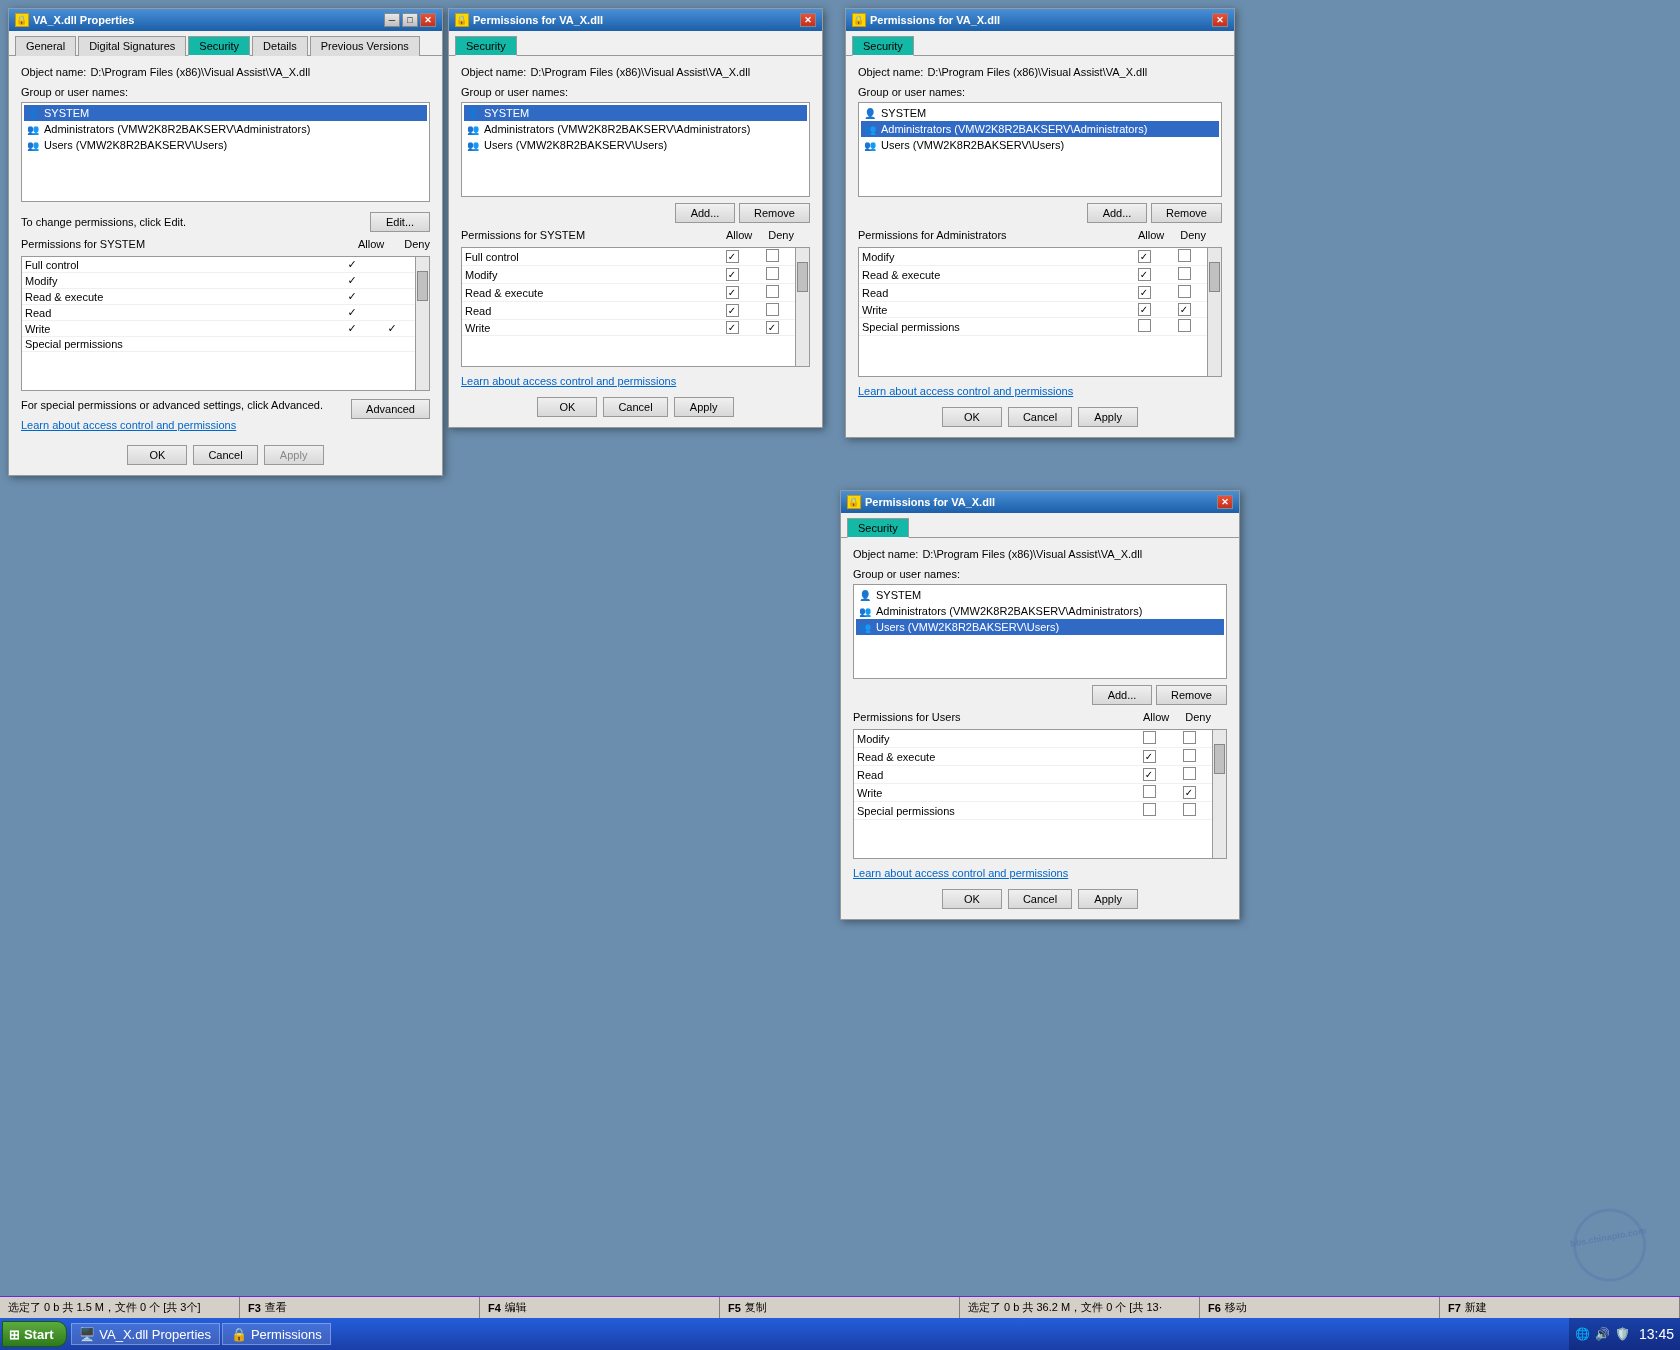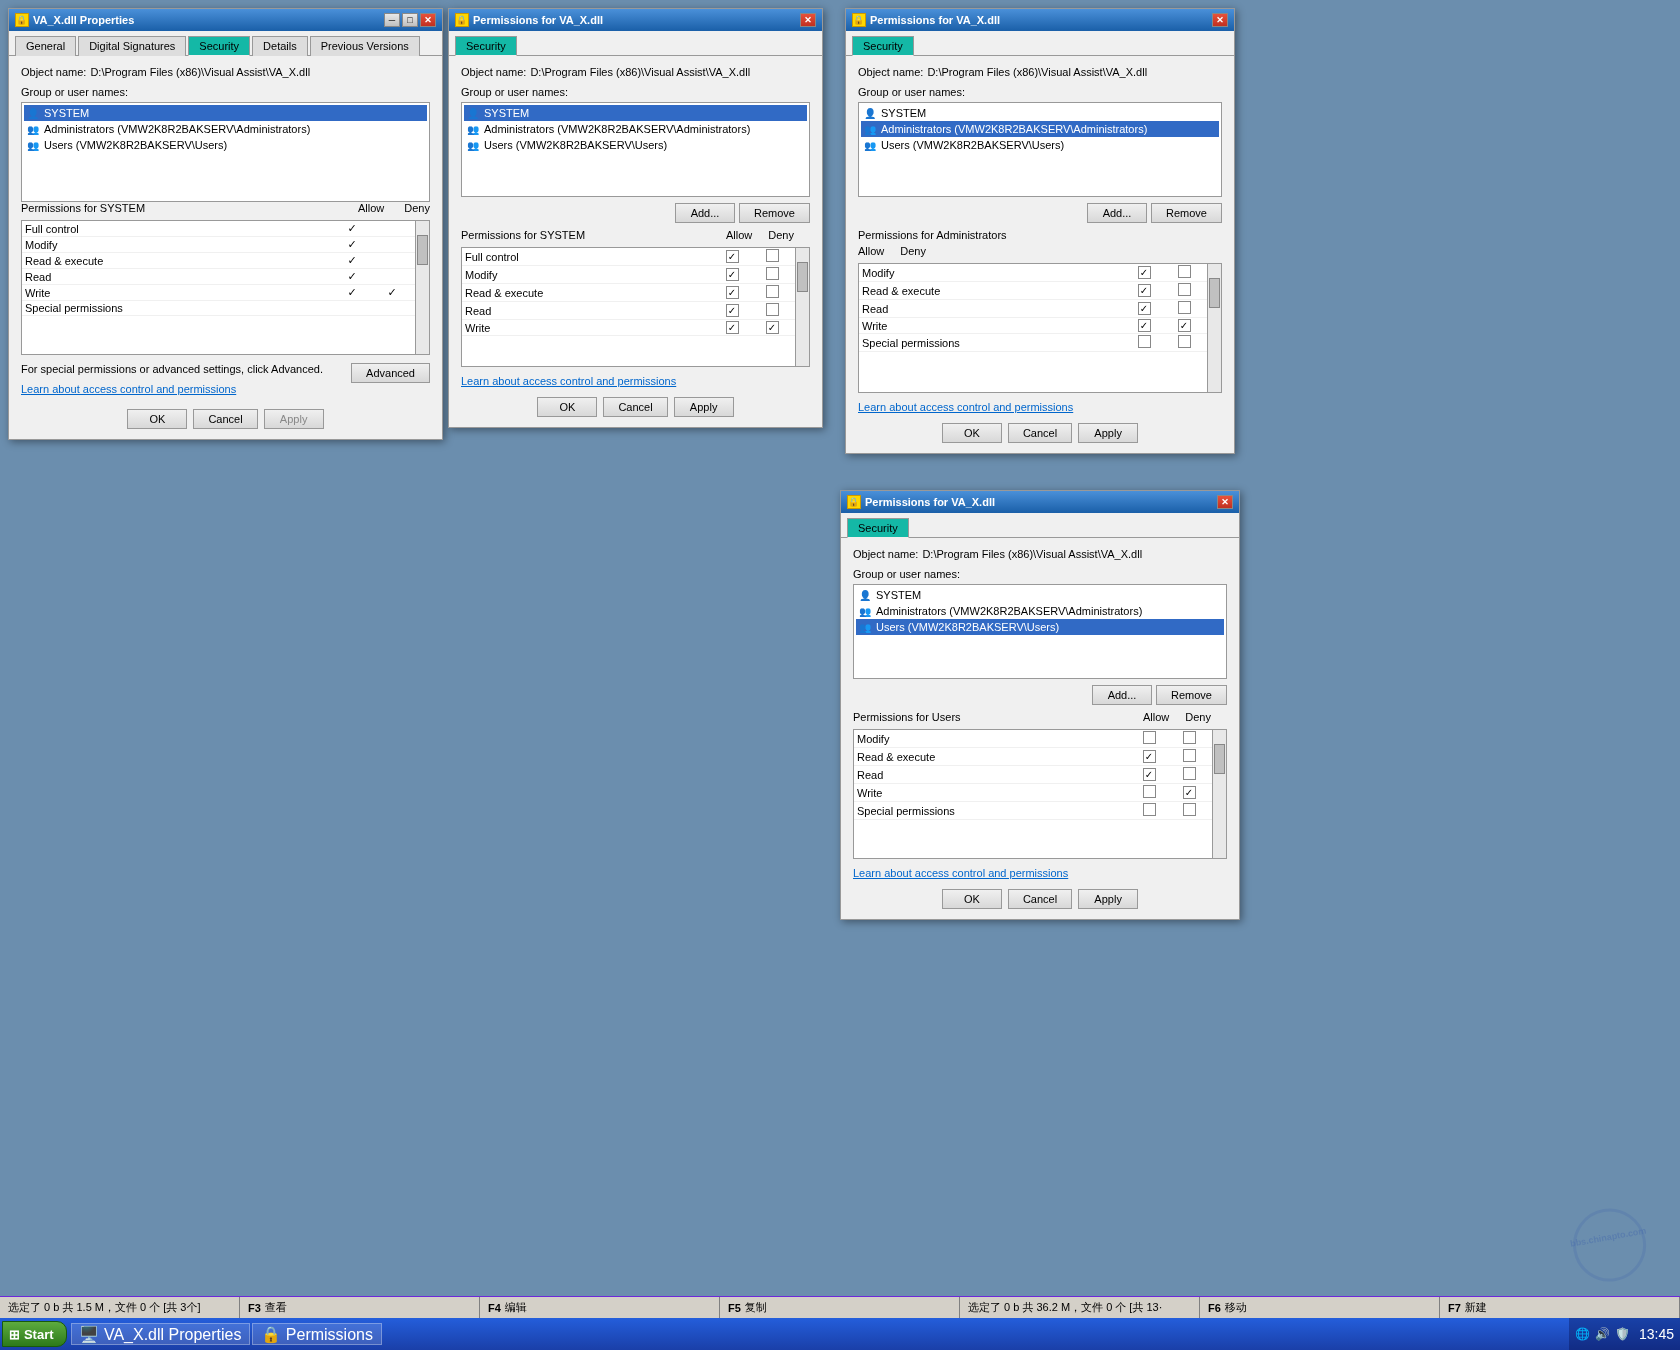--- a/index.html
+++ b/index.html
@@ -279,21 +279,21 @@
       flex: 1;
       gap: 2px;
       padding: 0 4px;
     }
 
     .taskbar-item {
       background: rgba(255,255,255,0.15);
       border: 1px solid rgba(255,255,255,0.3);
       padding: 2px 8px;
       color: white;
-      font-size: 16px;
+      font-size: 13px;
       cursor: pointer;
       height: 22px;
       display: flex;
       align-items: center;
     }
 
     .taskbar-tray {
       display: flex;
       align-items: center;
       gap: 4px;
@@ -405,20 +405,24 @@
       </div>
       <div class="listbox-item">
         <span class="user-icon">👥</span>
         <span>Administrators (VMW2K8R2BAKSERV\Administrators)</span>
       </div>
       <div class="listbox-item">
         <span class="user-icon">👥</span>
         <span>Users (VMW2K8R2BAKSERV\Users)</span>
       </div>
     </div>
+    <div style="display:flex; justify-content:space-between; align-items:center; margin:8px 0 4px;">
+      <span class="info-text">To change permissions, click Edit.</span>
+      <button class="btn">Edit...</button>
+    </div>
     <div style="display:flex; justify-content:space-between; margin-bottom:2px;">
       <span class="section-label">Permissions for SYSTEM</span>
       <div style="display:flex; gap:20px;">
         <span class="section-label">Allow</span>
         <span class="section-label">Deny</span>
       </div>
     </div>
     <div class="perm-scroll-container" style="height:135px;">
       <div class="perm-inner">
         <div class="perm-row">
@@ -588,21 +592,21 @@
       </div>
       <div class="listbox-item">
         <span class="user-icon">👥</span>
         <span>Users (VMW2K8R2BAKSERV\Users)</span>
       </div>
     </div>
     <div style="display:flex; gap:4px; justify-content:flex-end; margin:6px 0;">
       <button class="btn">Add...</button>
       <button class="btn">Remove</button>
     </div>
-    <div style="display:flex; justify-content:space-between; margin-bottom:2px;flex-direction:column;">
+    <div style="display:flex; justify-content:space-between; margin-bottom:2px;">
       <span class="section-label">Permissions for Administrators</span>
       <div style="display:flex; gap:16px; margin-right:16px;">
         <span class="section-label">Allow</span>
         <span class="section-label">Deny</span>
       </div>
     </div>
     <div class="perm-scroll-container" style="height:130px;">
       <div class="perm-inner">
         <div class="perm-row">
           <span class="perm-name">Modify</span>

